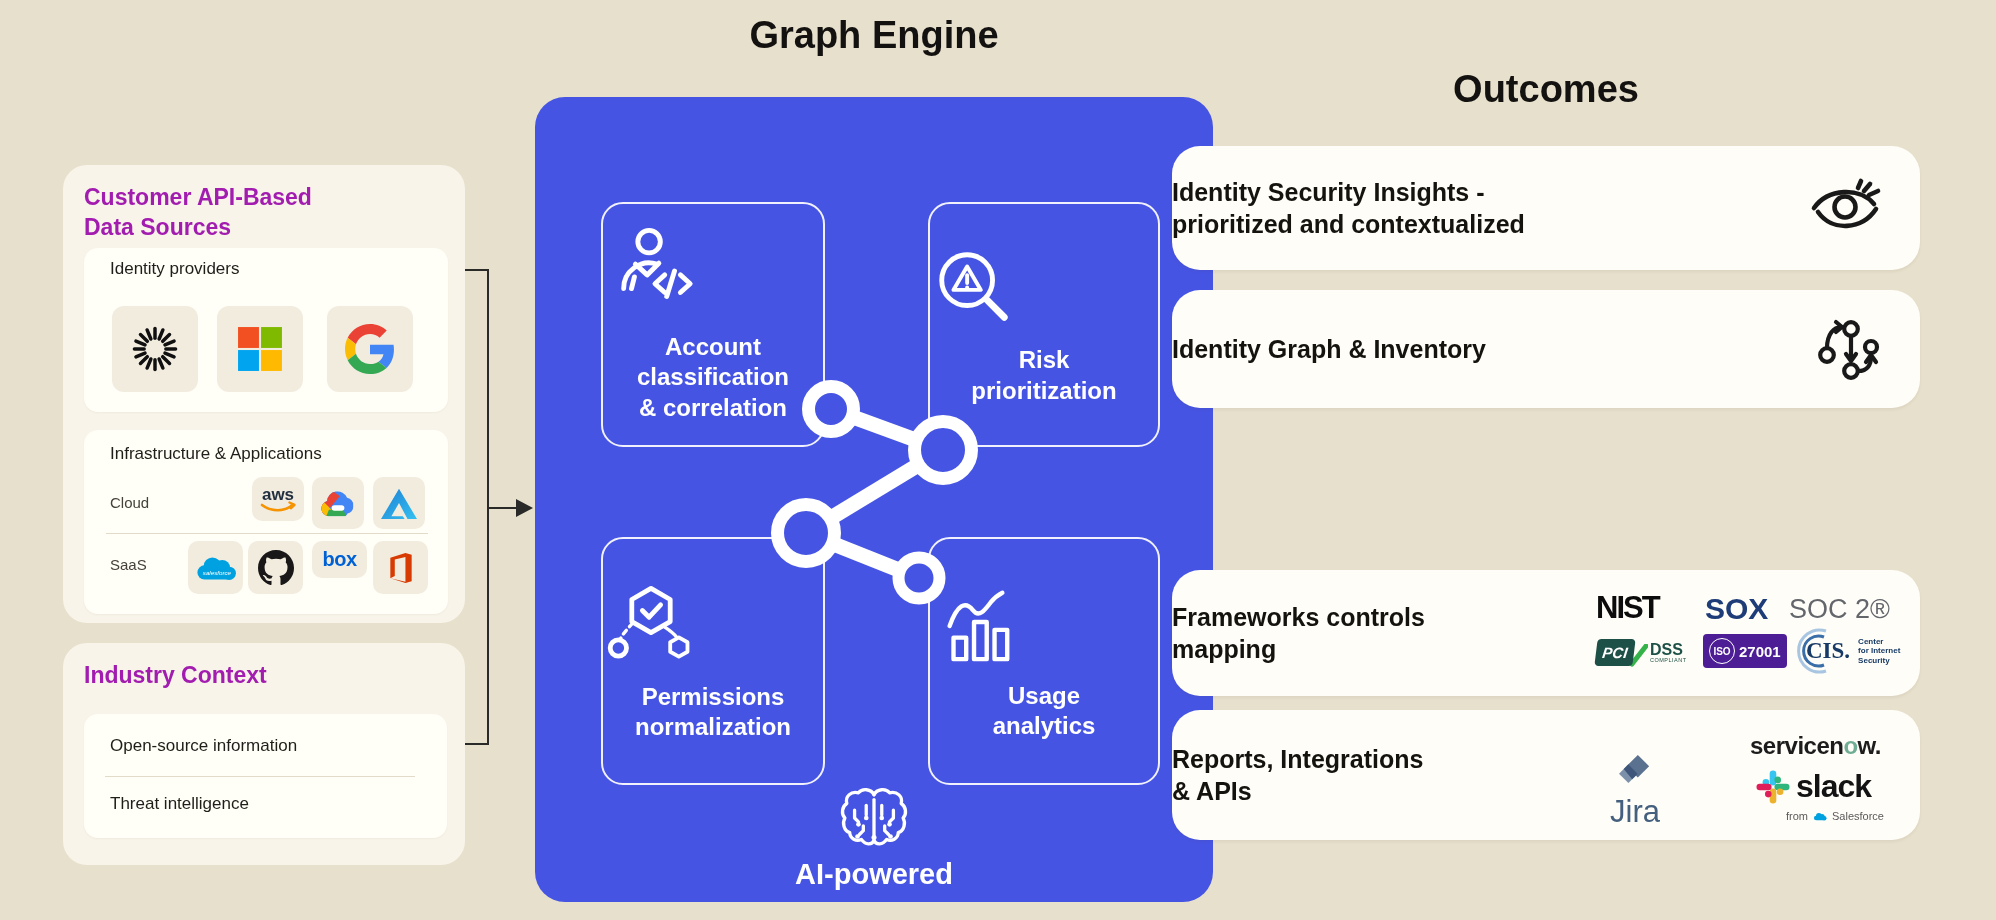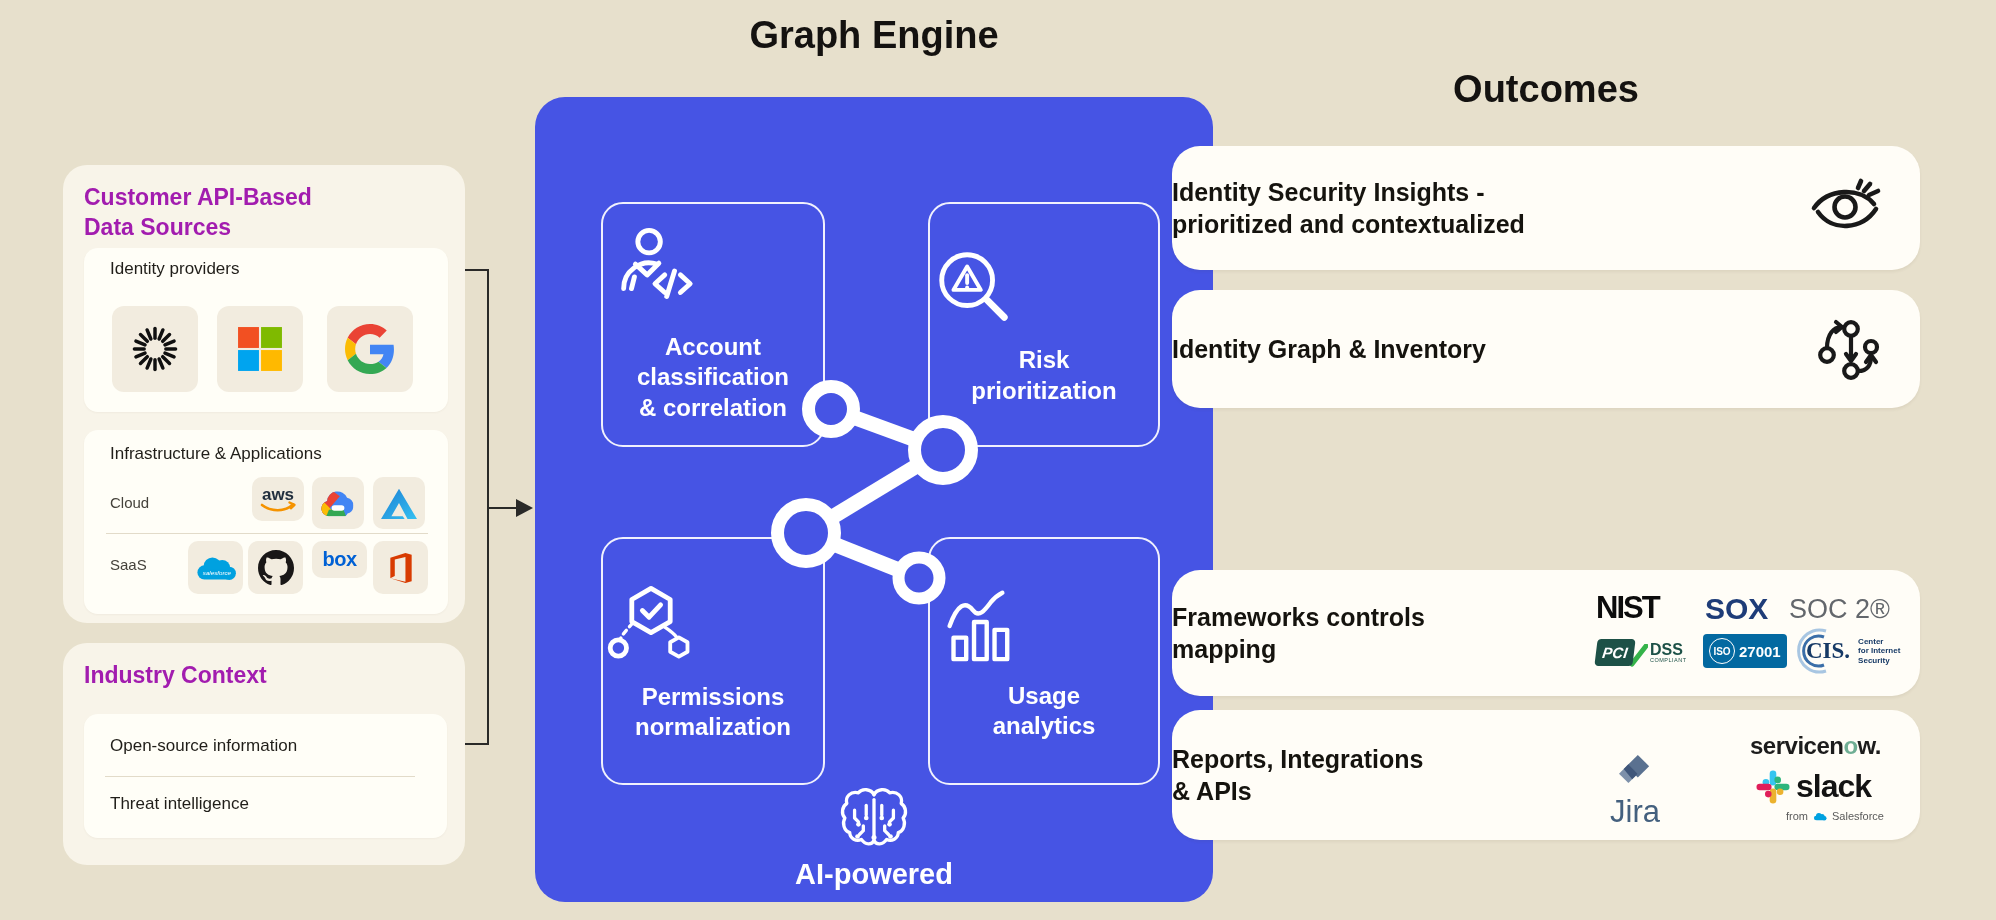--- a/index.html
+++ b/index.html
@@ -26,21 +26,21 @@
   .arrowhead{width:0;height:0;border-top:9px solid transparent;border-bottom:9px solid transparent;
              border-left:17px solid #2a2a28;}
   .nist{font-weight:900;font-size:31px;letter-spacing:-2px;color:#0c0c0c;}
   .sox{font-weight:800;font-size:30px;color:#1e3c78;}
   .soc2{font-weight:500;font-size:27px;color:#63676c;}
   .pci-badge{background:#1d5147;border-radius:4px;transform:skewX(-7deg);color:#fff;
              font-style:italic;font-weight:800;font-size:15px;display:flex;align-items:center;justify-content:center;
              width:38px;height:27px;}
   .dss{font-weight:800;font-size:16px;color:#1d5147;line-height:15px;}
   .pci-sub{font-size:5.5px;color:#1d5147;letter-spacing:.5px;}
-  .iso-badge{background:#0369a1;border-radius:4px;height:34px;display:flex;align-items:center;gap:4px;padding:0 6px;}
+  .iso-badge{background:#4c1d95;border-radius:4px;height:34px;display:flex;align-items:center;gap:4px;padding:0 6px;}
   .iso-circ{width:24px;height:24px;border:1.6px solid #fff;border-radius:50%;color:#fff;font-weight:700;
             font-size:10px;display:flex;align-items:center;justify-content:center;}
   .iso-num{color:#fff;font-weight:800;font-size:15px;}
   .cis-word{font-family:"Liberation Serif",serif;font-weight:700;font-size:23px;color:#173a66;}
   .cis-cap{font-size:8px;line-height:1.2;color:#173a66;white-space:pre-line;font-weight:700;}
   .jira-word{font-size:31px;font-weight:500;color:#44607e;}
   .snow{font-weight:800;font-size:24px;color:#1c1c1c;letter-spacing:-0.5px;}
   .snow .o{color:#6fae94;}
   .slack-word{font-weight:800;font-size:32px;letter-spacing:-1px;color:#131313;}
   .from-sf{font-size:11px;color:#5a5a5a;display:flex;align-items:center;gap:4px;}

